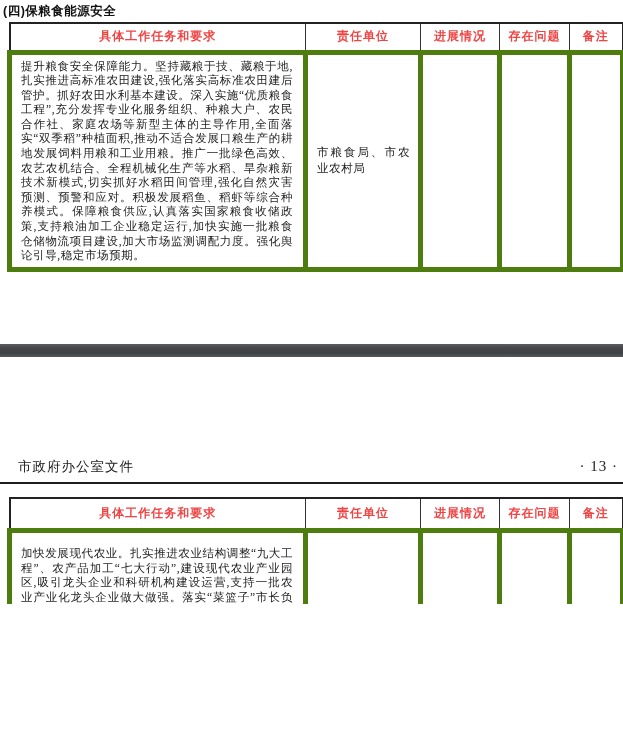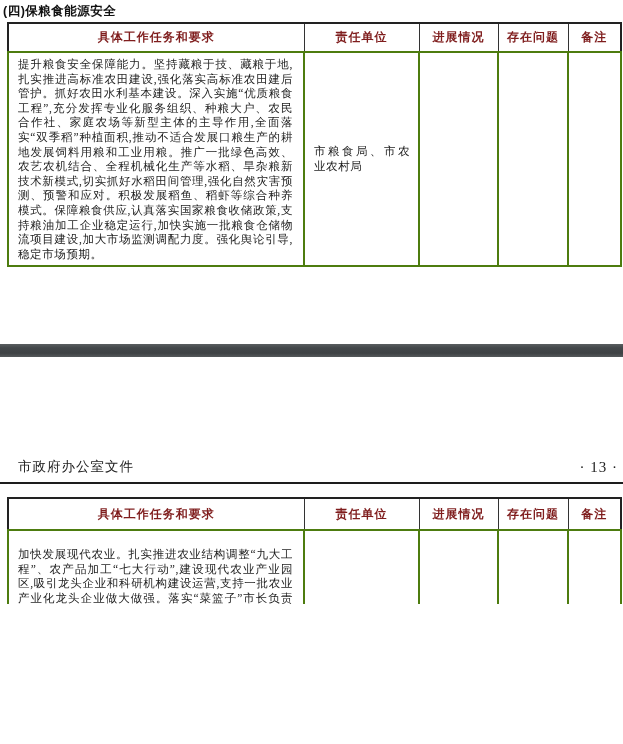--- a/index.html
+++ b/index.html
@@ -21,25 +21,25 @@
     position:absolute;left:7px;width:613px;
     border-collapse:collapse;table-layout:fixed;
     border:2px solid #222;
     background:#fff;
   }
   .task-table th{
     border:1px solid #333;
     font-family:"Liberation Sans","DejaVu Sans",sans-serif;
     font-weight:bold;font-size:12px;
     text-align:center;vertical-align:middle;
-    letter-spacing:1px;color:#7f1d1d;
+    letter-spacing:1px;color:#ef4444;
     padding:0;
   }
   .task-table td{
-    border:2px solid #4d7c0f;
+    border:5px solid #4d7c0f;
     vertical-align:middle;
     font-size:11.5px;
     color:#1e1e1e;
   }
   td.task-cell{
     padding:4px 10px 4px 9px;
     line-height:14.6px;
     text-align:justify;
     letter-spacing:0.6px;
   }
@@ -53,21 +53,21 @@
   #table-1 tr.hdr{height:29px;}
   #table-2{top:497px;height:243px;}
   #table-2 tr.hdr{height:32px;}
   .page-separator{
     position:absolute;left:0;top:344px;width:623px;height:13px;
     background:linear-gradient(to bottom,#5a5e60 0%,#43474a 30%,#3e4244 70%,#54585a 100%);
   }
   .page-header{
     position:absolute;left:0;top:458px;width:623px;
     box-sizing:border-box;
-    display:flex;justify-content:space-between;align-items:center;
+    display:flex;justify-content:space-between;align-items:flex-start;
     padding:0 5px 6px 18px;
     border-bottom:2px solid #1d1d1d;
   }
   .page-header-title{
     font-size:13.5px;letter-spacing:1px;color:#222;
   }
   .page-number{
     font-size:15px;color:#222;letter-spacing:1px;
   }
 </style>

